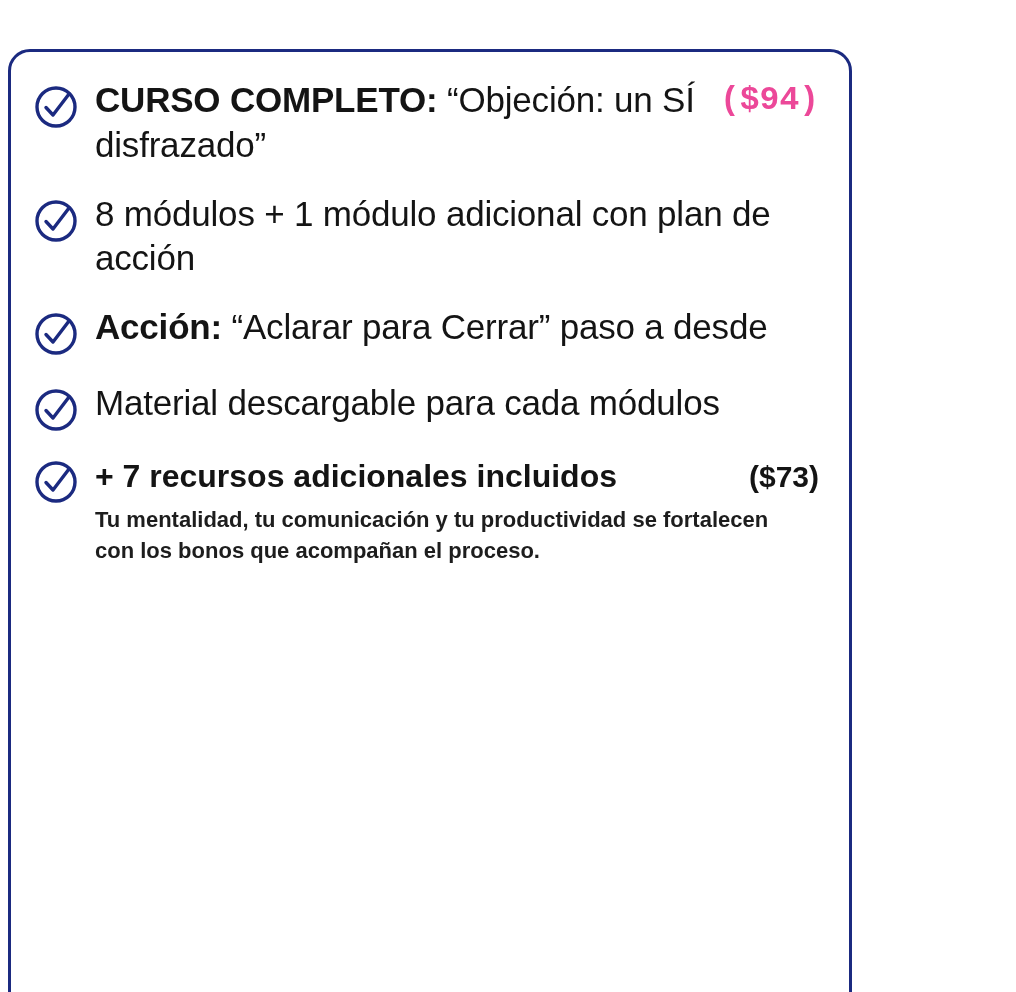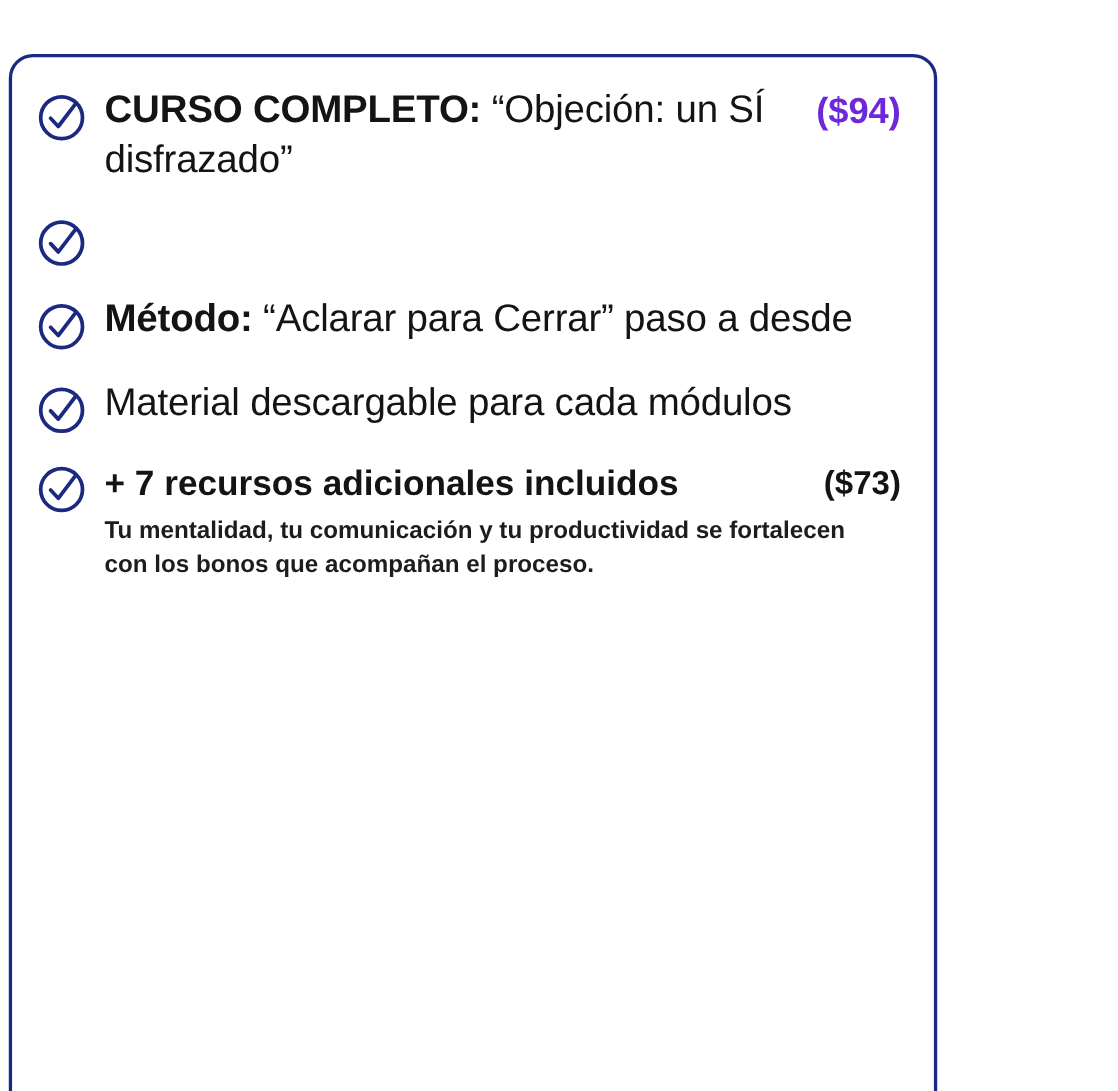--- a/index.html
+++ b/index.html
@@ -80,23 +80,24 @@
   }
   .text b {
     font-weight: 700;
   }
 
   .price {
     flex: 0 0 auto;
     font-size: 33px;
     font-weight: 700;
     line-height: 1.28;
-    color: #6d28d9;
+    color: #ec4899;
     white-space: nowrap;
     padding-top: 2px;
+    font-family: Liberation Mono, monospace;
   }
 
   
   .bonus-title {
     font-size: 32px;
     font-weight: 700;
     line-height: 1.2;
     color: #141414;
   }
   .bonus-price {
@@ -141,32 +142,38 @@
       </div>
     </div>
 
     <div class="item">
       <span class="check-icon">
         <svg viewBox="0 0 46 46" xmlns="http://www.w3.org/2000/svg">
           <circle cx="23" cy="23" r="19" fill="none" stroke="#1b2a80" stroke-width="3.4"></circle>
           <path d="M13 23.5 L20 31 L36 10" fill="none" stroke="#1b2a80" stroke-width="3.4" stroke-linecap="round" stroke-linejoin="round"></path>
         </svg>
       </span>
-    </div>
-
-    <div class="item">
-      <span class="check-icon">
-        <svg viewBox="0 0 46 46" xmlns="http://www.w3.org/2000/svg">
-          <circle cx="23" cy="23" r="19" fill="none" stroke="#1b2a80" stroke-width="3.4"></circle>
-          <path d="M13 23.5 L20 31 L36 10" fill="none" stroke="#1b2a80" stroke-width="3.4" stroke-linecap="round" stroke-linejoin="round"></path>
-        </svg>
-      </span>
-      <div class="item-body">
-        <div class="line">
-          <div class="text"><b>Método:</b><span> “Aclarar para Cerrar” paso a desde</span></div>
+      <div class="item-body">
+        <div class="line">
+          <div class="text"><b></b><span>8 módulos + 1 módulo adicional con plan de acción</span></div>
+          <div class="price"></div>
+        </div>
+      </div>
+    </div>
+
+    <div class="item">
+      <span class="check-icon">
+        <svg viewBox="0 0 46 46" xmlns="http://www.w3.org/2000/svg">
+          <circle cx="23" cy="23" r="19" fill="none" stroke="#1b2a80" stroke-width="3.4"></circle>
+          <path d="M13 23.5 L20 31 L36 10" fill="none" stroke="#1b2a80" stroke-width="3.4" stroke-linecap="round" stroke-linejoin="round"></path>
+        </svg>
+      </span>
+      <div class="item-body">
+        <div class="line">
+          <div class="text"><b>Acción:</b><span> “Aclarar para Cerrar” paso a desde</span></div>
           <div class="price"></div>
         </div>
       </div>
     </div>
 
 
     <div class="item">
       <span class="check-icon">
         <svg viewBox="0 0 46 46" xmlns="http://www.w3.org/2000/svg">
           <circle cx="23" cy="23" r="19" fill="none" stroke="#1b2a80" stroke-width="3.4"></circle>

